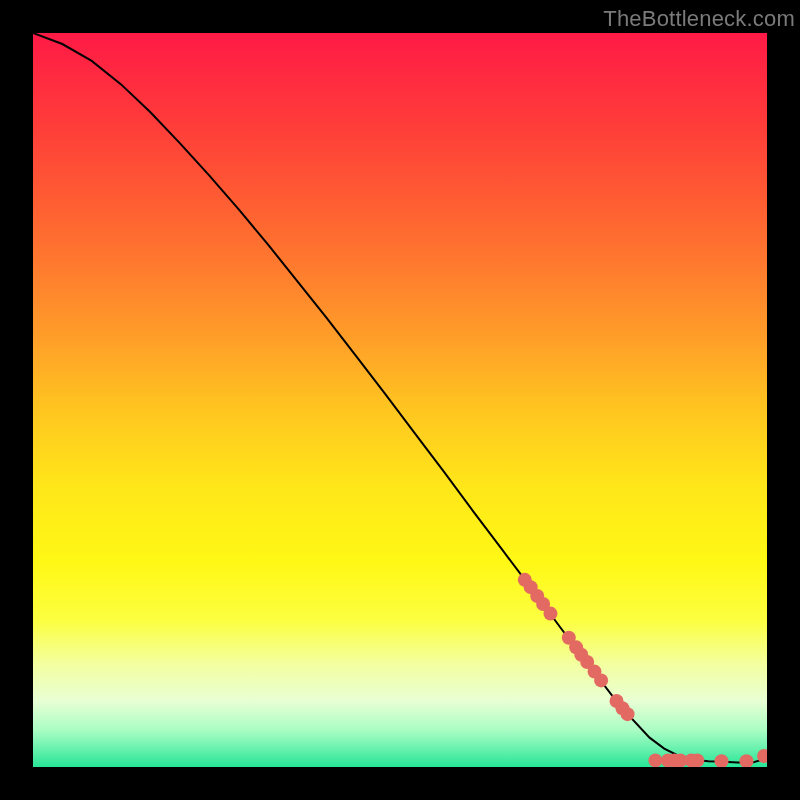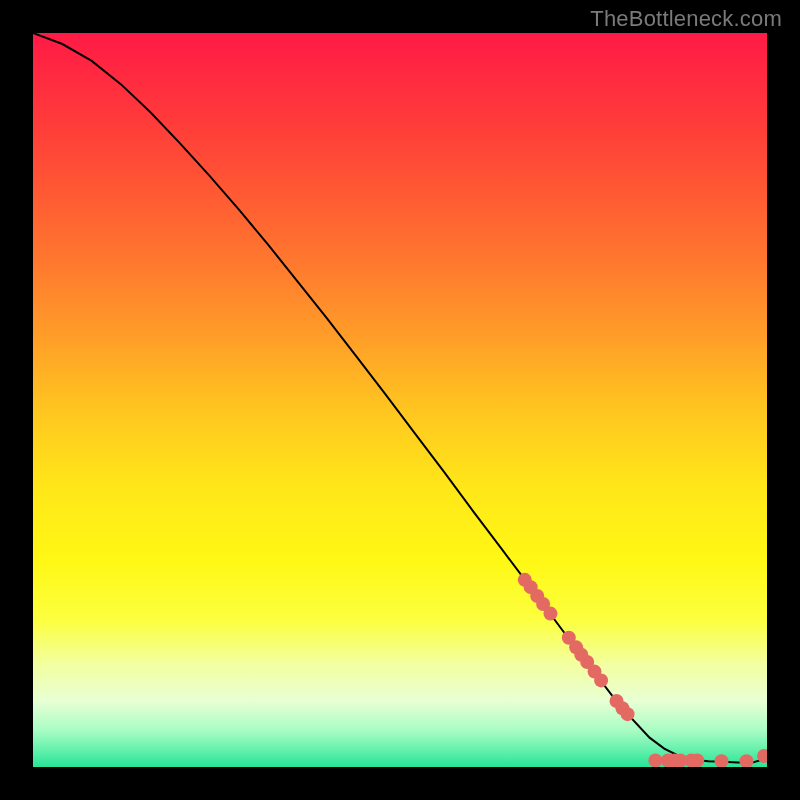--- a/index.html
+++ b/index.html
@@ -38,21 +38,21 @@
       #fff815 72%,
       #fcff40 80%,
       #f3ffa0 86%,
       #e8ffd4 91%,
       #a9fdc4 95%,
       #28e597 100%);
   }
   .watermark {
     position: absolute;
     top: 6px;
-    right: 18px;
+    right: 5px;
     color: #7a7a7a;
     font-size: 22px;
     font-weight: 500;
     letter-spacing: 0.2px;
   }
   svg.overlay {
     position: absolute;
     inset: 0;
   }
 </style>

